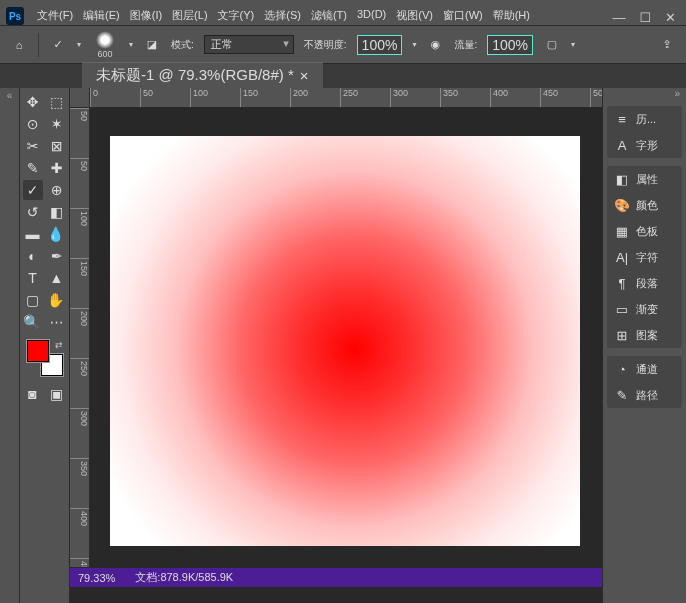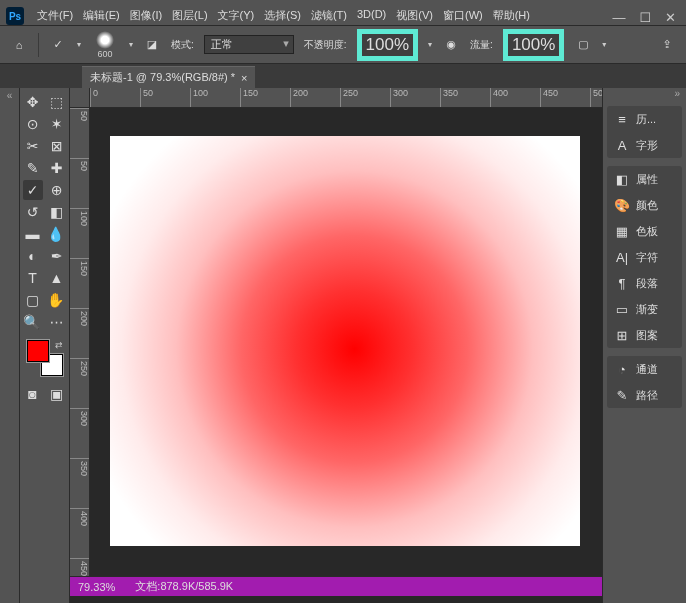--- a/index.html
+++ b/index.html
@@ -9,43 +9,43 @@
 .menu{display:flex;gap:0}
 .menu span{padding:2px 5px;cursor:default}
 .win-controls{margin-left:auto;display:flex;gap:14px;color:#ccc;font-size:13px;padding-right:4px}
 .optbar{height:38px;background:#535353;display:flex;align-items:center;padding:0 10px;gap:10px;border-bottom:1px solid #2a2a2a}
 .ico{width:18px;height:18px;display:inline-flex;align-items:center;justify-content:center;color:#ddd}
 .brush-preview{width:28px;height:28px;display:flex;flex-direction:column;align-items:center;justify-content:space-between}
 .brush-circle{width:18px;height:18px;background:radial-gradient(circle,#fff 0%,#fff 30%,transparent 70%);border-radius:50%}
 .brush-size{font-size:9px;color:#ccc}
 .sel{background:#404040;border:1px solid #222;padding:1px 20px 1px 6px;font-size:11px;color:#ddd;position:relative;min-width:90px}
 .sel::after{content:"▾";position:absolute;right:4px;color:#aaa}
-.numbox{background:#3f3f3f;border:5px solid #5eead4;padding:1px 4px;font-size:17px;color:#ddd;min-width:40px;text-align:center}
+.numbox{background:#3f3f3f;border:1px solid #5eead4;padding:1px 4px;font-size:14px;color:#ddd;min-width:40px;text-align:center}
 .lbl{color:#ddd;font-size:10px}
 .vsep{width:1px;height:24px;background:#3a3a3a}
 .tab-strip{height:24px;background:#3a3a3a;display:flex;align-items:flex-end;padding-left:82px}
-.doc-tab{background:#535353;padding:3px 8px;font-size:11px;color:#ddd;border-top:1px solid #666;display:flex;gap:6px;align-items:center}
+.doc-tab{background:#535353;padding:3px 14px;font-size:15px;color:#ddd;border-top:1px solid #666;display:flex;gap:6px;align-items:center}
 .body-area{display:flex;height:calc(603px - 26px - 38px - 24px)}
 .toolbox{width:50px;background:#535353;border-right:1px solid #2a2a2a;display:flex;flex-direction:column;align-items:center;padding-top:4px;gap:2px}
 .tool-row{display:flex;gap:4px}
 .tool{width:20px;height:20px;display:flex;align-items:center;justify-content:center;color:#ddd;font-size:14px;border-radius:2px}
 .tool.active{background:#3a3a3a}
 .swatches{position:relative;width:36px;height:36px;margin-top:6px}
 .sw-fg{position:absolute;width:22px;height:22px;background:#ff0000;border:1px solid #000;outline:1px solid #999;top:0;left:0}
 .sw-bg{position:absolute;width:22px;height:22px;background:#fff;border:1px solid #000;outline:1px solid #999;bottom:0;right:0}
 .sw-flip{position:absolute;top:0;right:0;font-size:9px;color:#ccc}
 .canvas-area{flex:1;background:#282828;position:relative;overflow:hidden}
 .ruler-h{position:absolute;top:0;left:20px;right:0;height:20px;background:#535353;border-bottom:1px solid #2a2a2a;display:flex;overflow:hidden;color:#bbb;font-size:9px}
 .ruler-h span{width:50px;border-left:1px solid #888;padding-left:2px;flex-shrink:0}
 .ruler-v{position:absolute;top:20px;left:0;width:20px;bottom:20px;background:#535353;border-right:1px solid #2a2a2a;display:flex;flex-direction:column;overflow:hidden;color:#bbb;font-size:9px}
 .ruler-v span{height:50px;border-top:1px solid #888;padding-top:2px;writing-mode:vertical-rl;text-orientation:mixed;text-align:left;flex-shrink:0}
 .ruler-corner{position:absolute;top:0;left:0;width:20px;height:20px;background:#535353;border-right:1px solid #2a2a2a;border-bottom:1px solid #2a2a2a}
 .canvas{position:absolute;top:48px;left:40px;width:470px;height:410px;background:#fff}
 .canvas .blob{width:100%;height:100%;background:radial-gradient(circle at 52% 52%,#ff0000 0%,#ff3030 18%,rgba(255,0,0,0.6) 35%,rgba(255,0,0,0.25) 55%,rgba(255,0,0,0.08) 72%,rgba(255,0,0,0) 86%);}
-.statusbar{position:absolute;bottom:7px;left:0;right:0;height:20px;background:#a21caf;border-top:1px solid #2a2a2a;display:flex;align-items:center;padding:0 8px;gap:20px;color:#ddd;font-size:11px}
+.statusbar{position:absolute;bottom:16px;left:0;right:0;height:20px;background:#4c1d95;border-top:1px solid #2a2a2a;display:flex;align-items:center;padding:0 8px;gap:20px;color:#ddd;font-size:11px}
 .right-panels{width:84px;background:#535353;border-left:1px solid #2a2a2a;display:flex;flex-direction:column}
 .panel-collapse{height:14px;text-align:right;padding-right:6px;color:#aaa;font-size:10px}
 .panel-group{background:#454545;margin:4px;border-radius:3px;display:flex;flex-direction:column}
 .panel-item{display:flex;align-items:center;gap:6px;padding:5px 7px;color:#ddd;font-size:11px}
 .panel-item .ico{width:16px;height:16px;font-size:13px}
 .collapse-left{width:20px;background:#535353;border-right:1px solid #2a2a2a;text-align:center;color:#aaa;font-size:10px;padding-top:2px}
 .arrow-down{font-size:8px;color:#ccc}
 </style>
 </head>
 <body>

